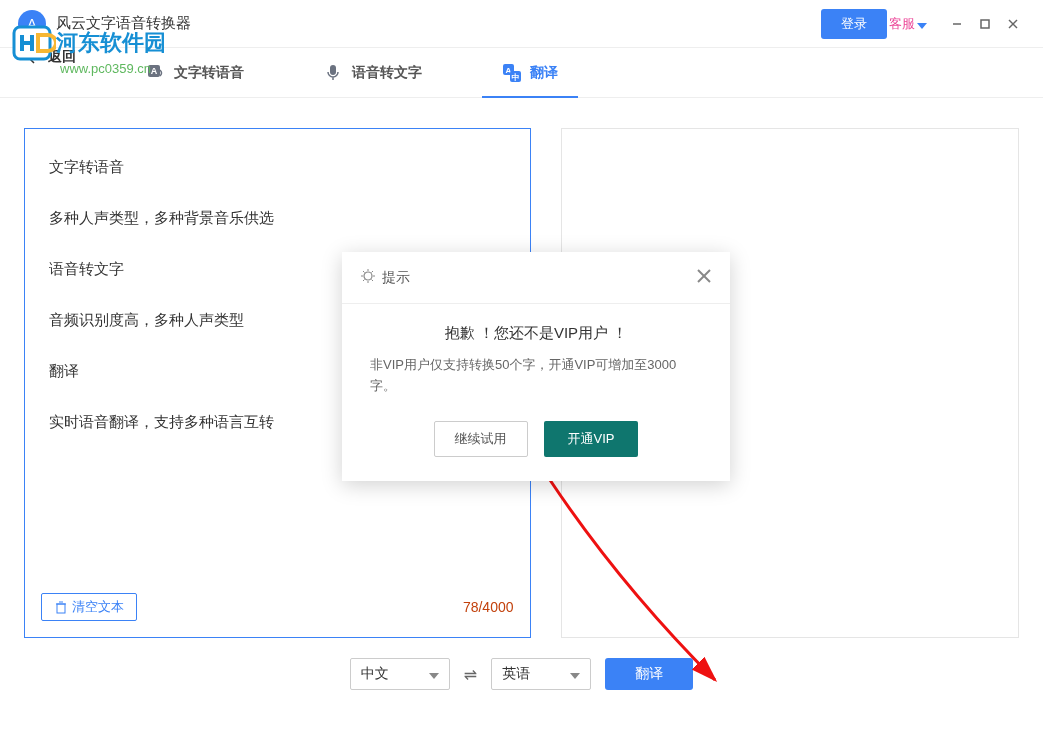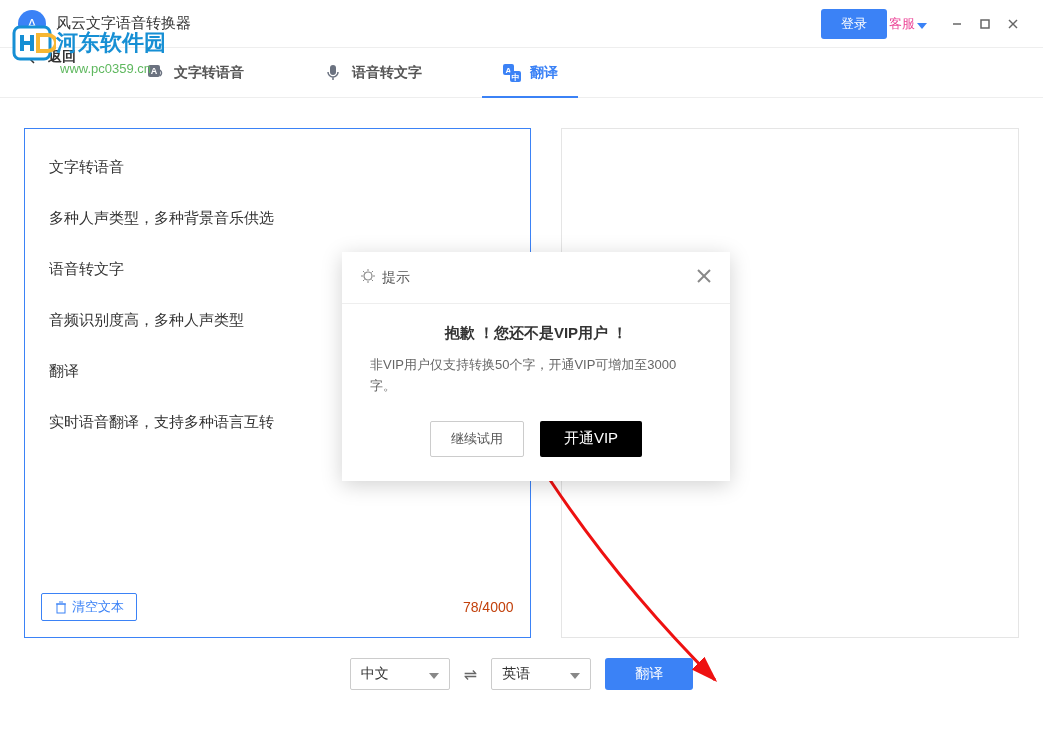--- a/index.html
+++ b/index.html
@@ -40,25 +40,25 @@
     .lang-select { border: 1px solid #ccc; padding: 6px 10px; display: flex; align-items: center; justify-content: space-between; font-size: 14px; color: #333; cursor: pointer; width: 100px; border-radius: 2px; }
     .swap-icon { font-size: 16px; color: #666; cursor: pointer; }
     .translate-btn { background: #3b82f6; color: #fff; border: none; padding: 7px 30px; font-size: 14px; border-radius: 3px; cursor: pointer; }
     
     .modal { position: absolute; top: 252px; left: 342px; width: 388px; background: #fff; box-shadow: 0 4px 20px rgba(0,0,0,0.18); z-index: 100; }
     .modal-header { display: flex; align-items: center; justify-content: space-between; padding: 14px 18px; border-bottom: 1px solid #eee; }
     .modal-title { display: flex; align-items: center; font-size: 14px; color: #555; }
     .bulb-icon { margin-right: 6px; color: #888; }
     .close-btn { cursor: pointer; color: #888; font-size: 20px; }
     .modal-body { padding: 20px 28px 24px; text-align: center; }
-    .modal-msg { font-size: 15px; color: #333; margin-bottom: 12px; font-weight: bold; }
+    .modal-msg { font-size: 15px; color: #333; margin-bottom: 12px; }
     .modal-sub { font-size: 13px; color: #666; line-height: 1.6; text-align: left; margin-bottom: 24px; }
     .modal-actions { display: flex; justify-content: center; gap: 16px; }
     .btn-continue { border: 1px solid #ccc; background: #fff; color: #555; padding: 8px 20px; font-size: 13px; cursor: pointer; border-radius: 2px; }
-    .btn-vip { background: #000000; color: #fff; border: none; padding: 0 24px; font-size: 15px; cursor: pointer; border-radius: 2px; }
+    .btn-vip { background: #0f766e; color: #fff; border: none; padding: 0 24px; font-size: 13px; cursor: pointer; border-radius: 2px; }
     
     .arrow-svg { position: absolute; z-index: 90; pointer-events: none; }
     
     .tri-down { display:inline-block; width:0; height:0; border-left:5px solid transparent; border-right:5px solid transparent; border-top:6px solid #888; }
   </style>
 </head>
 <body>
 
 <div class="watermark">
   <div class="watermark-logo">

